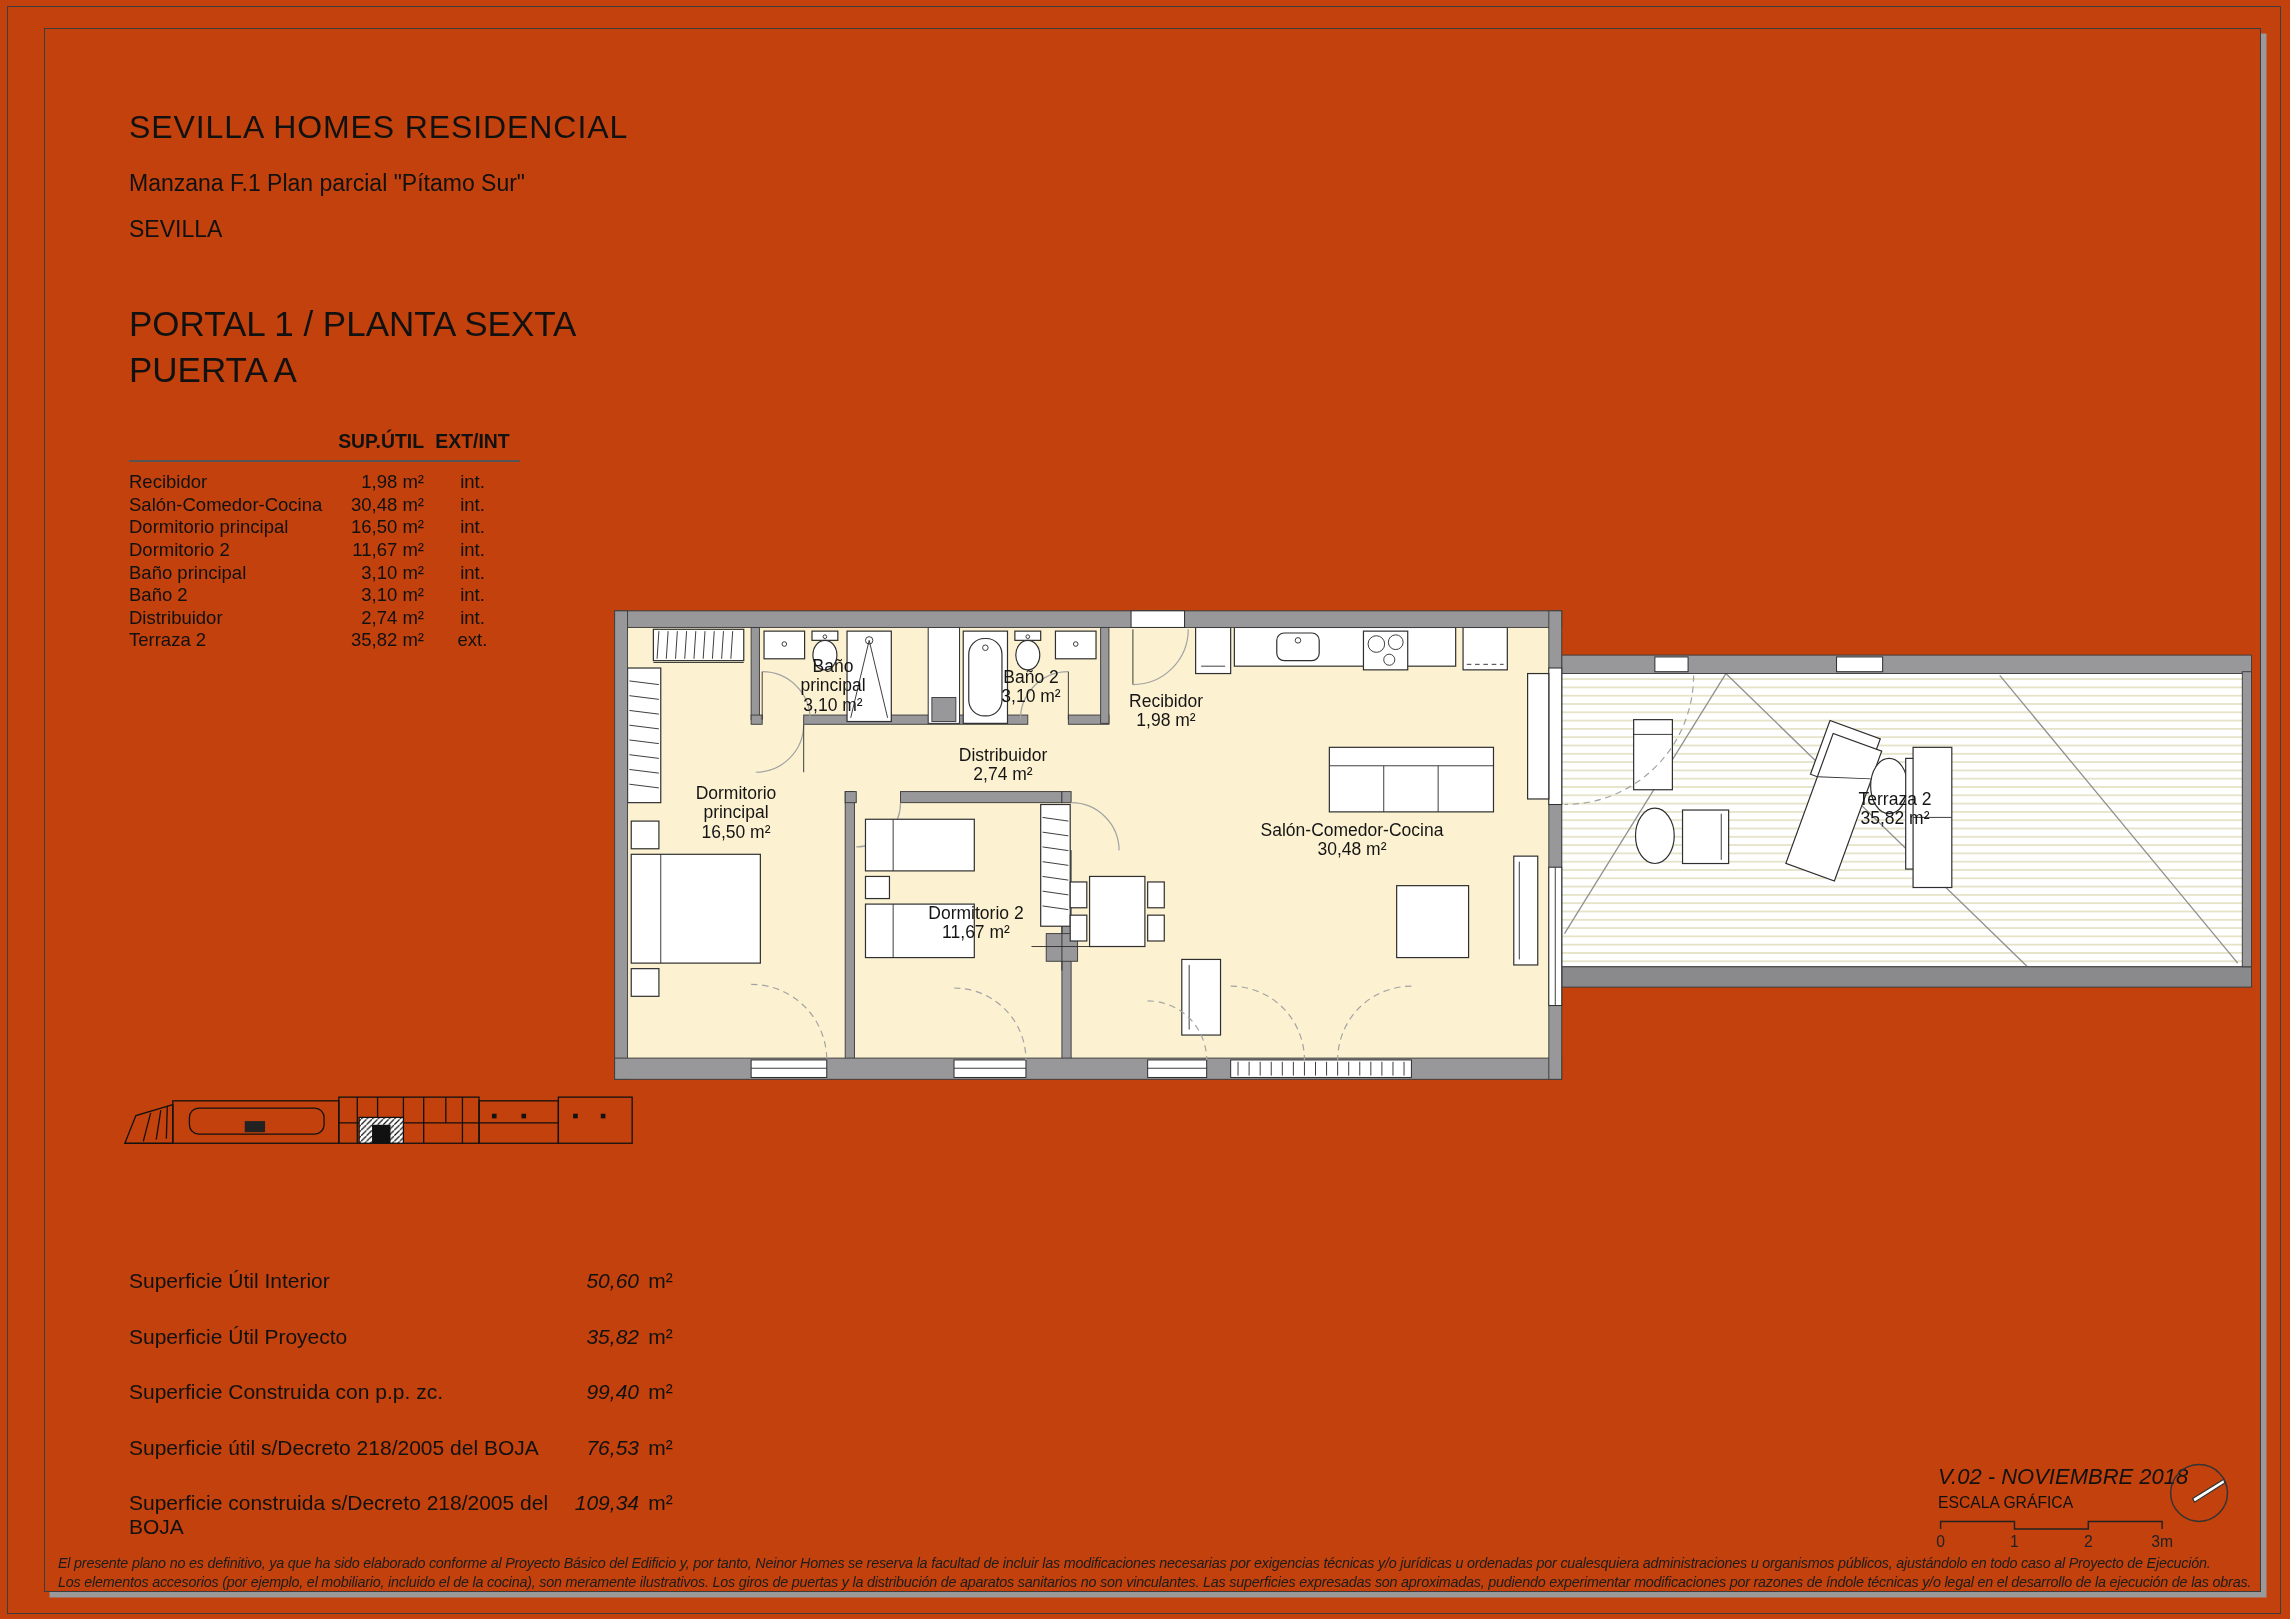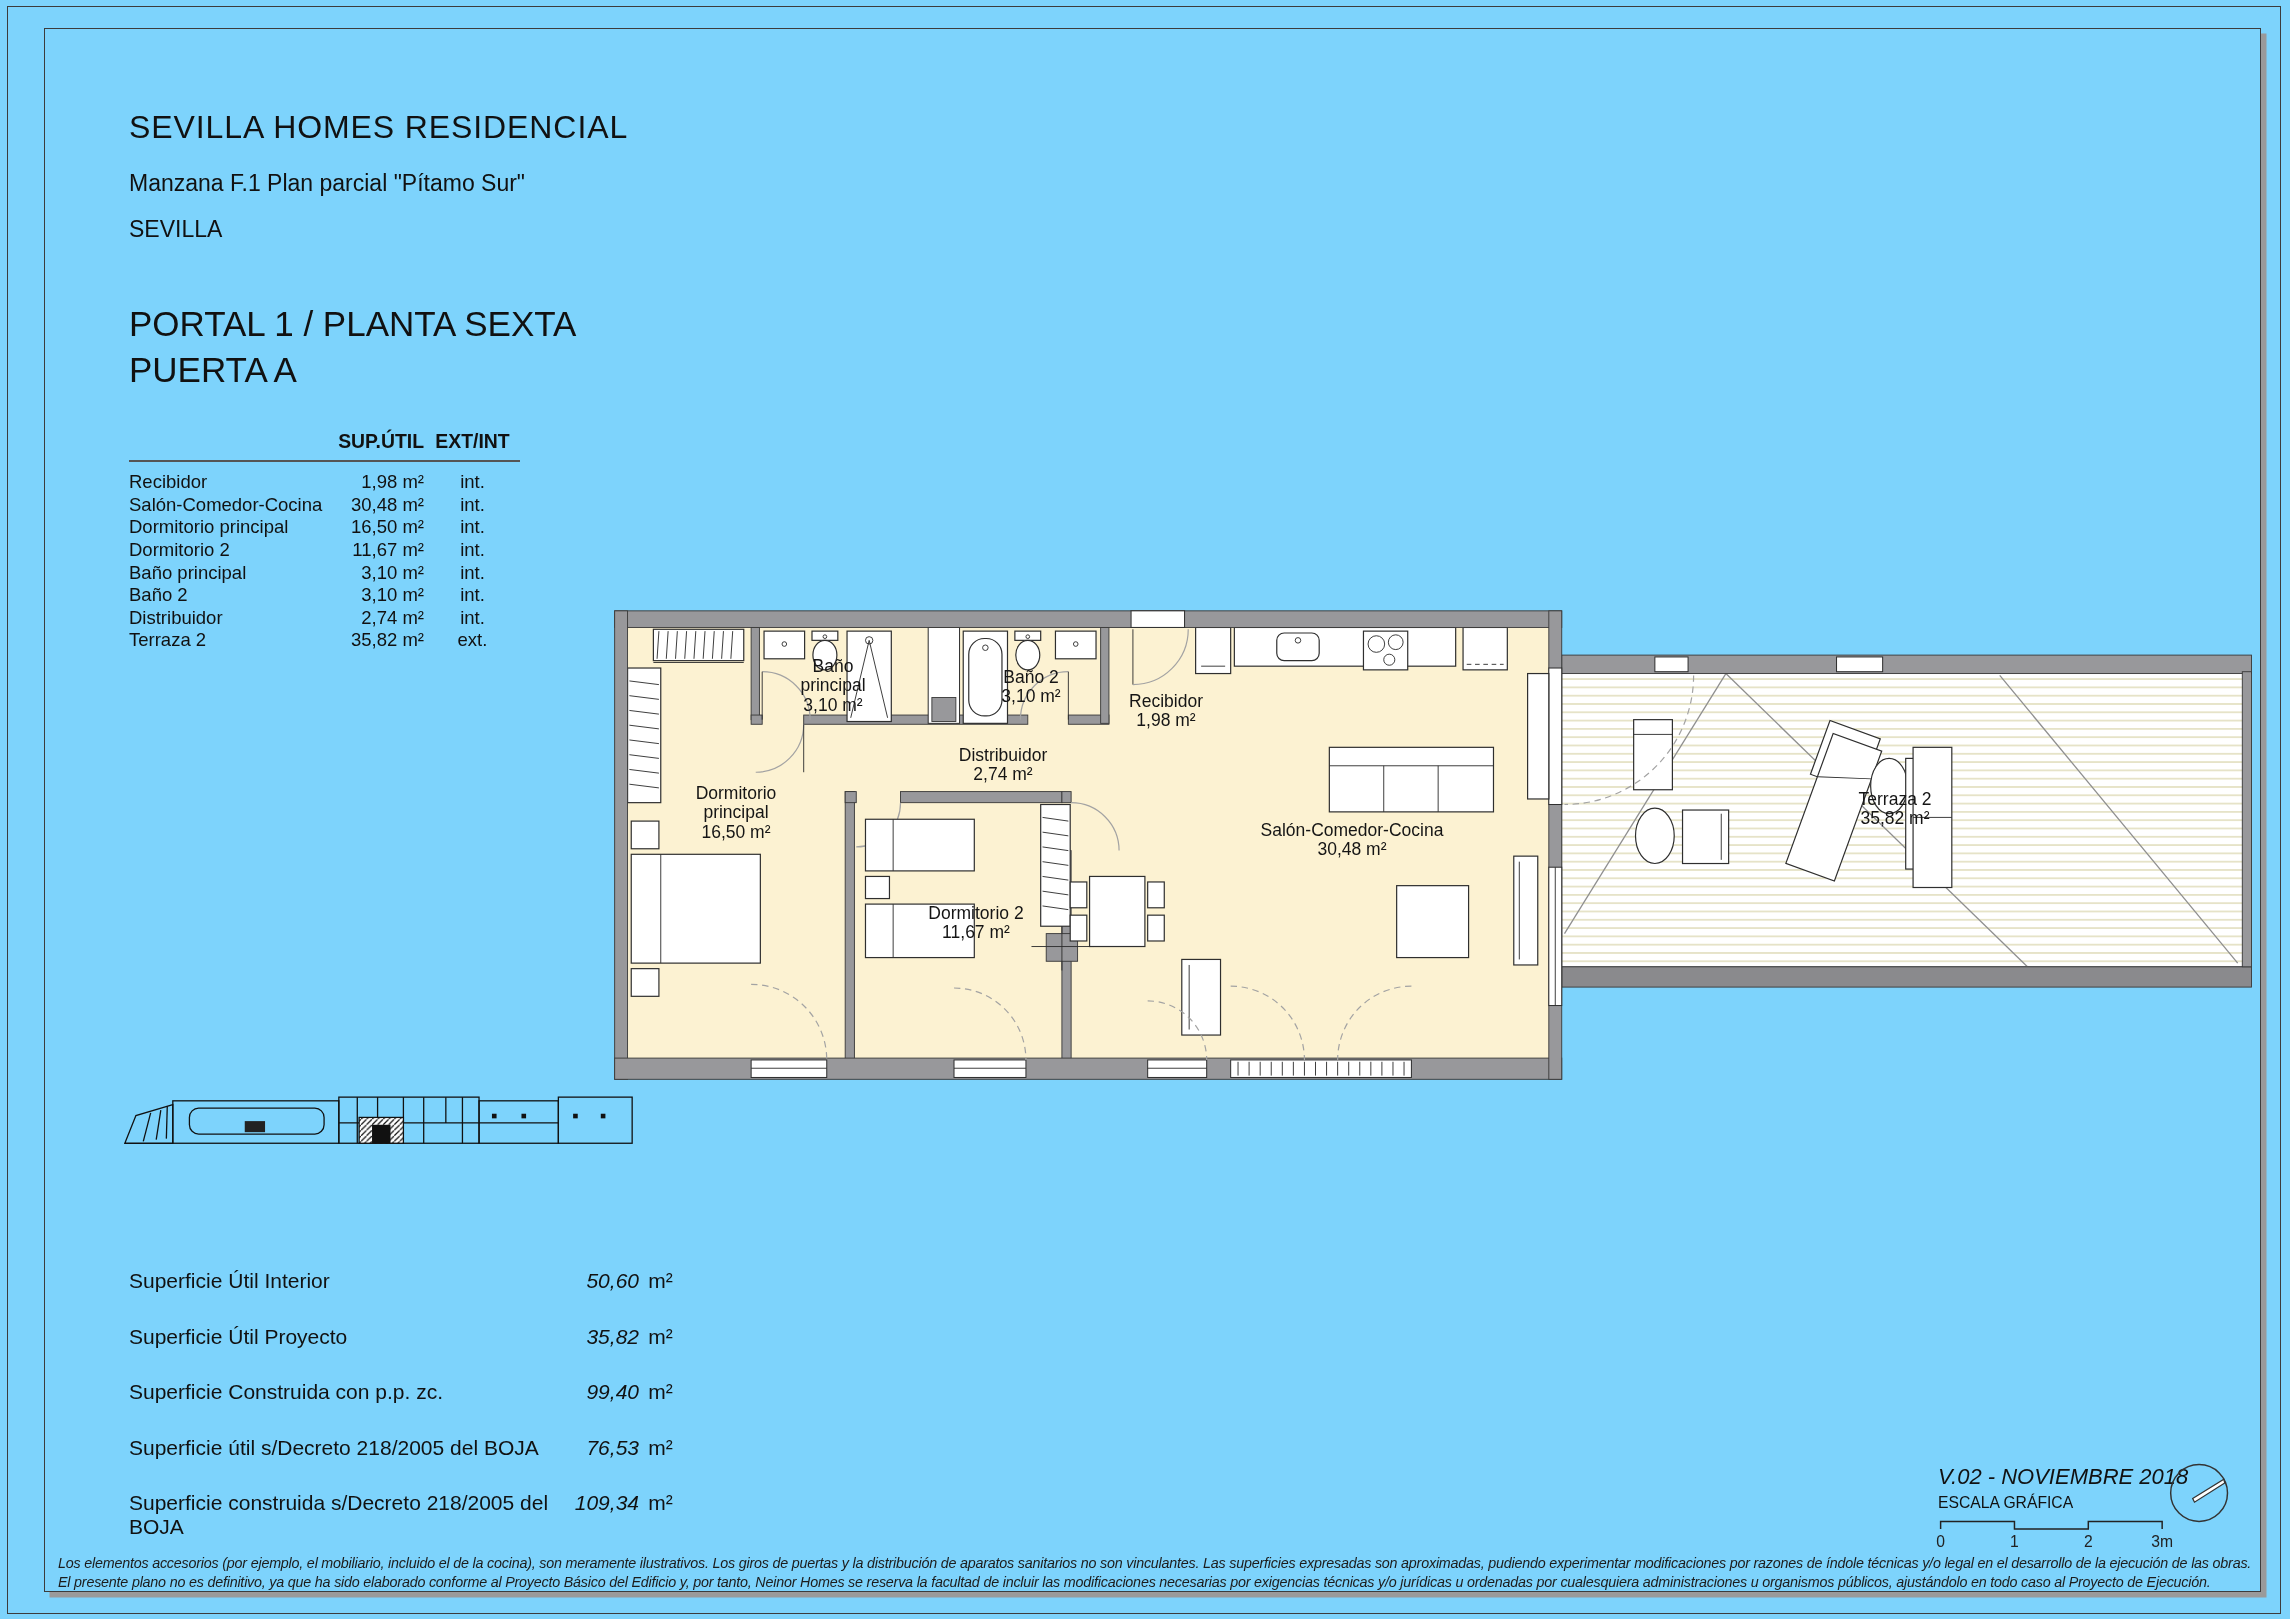--- a/index.html
+++ b/index.html
@@ -1,16 +1,16 @@
 <!DOCTYPE html>
 <html style="--wall: #98989b; --wall-dark: #8a8a8d; --room-cream: #fcf2d2; --deck-line: #d6d0a4;font-size:14.8px"><head>
 <meta charset="utf-8">
 <style>
   html,body{margin:0;padding:0;background:#e8e8e8;}
-  .page{position:relative;width:2291px;height:1620px;background:#7dd3fc;overflow:hidden;
+  .page{position:relative;width:2291px;height:1620px;background:#c2410c;overflow:hidden;
         font-family:"Liberation Sans","DejaVu Sans",sans-serif;color:#111;}
   .outer-frame{position:absolute;left:7.4px;top:5.5px;width:2272px;height:1606px;border:1.8px solid #3c3c3c;}
   .inner-frame{position:absolute;left:44px;top:28px;width:2215px;height:1562px;border:1.8px solid #3c3c3c;
                box-shadow:5.5px 5.5px 0 #9a9a9a;}
   .abs{position:absolute;}
   .title{left:129px;top:109px;font-size:32px;letter-spacing:0.9px;}
   .subtitle{left:129px;top:170px;font-size:23px;}
   .city{left:129px;top:216px;font-size:23px;}
   .unit-title{left:129px;top:301px;font-size:35px;line-height:46px;white-space:pre-line;}
 
@@ -446,17 +446,17 @@
     <text x="85" y="36" font-size="17" fill="#222" text-anchor="middle" font-family="Liberation Sans, sans-serif">1</text>
     <text x="165" y="36" font-size="17" fill="#222" text-anchor="middle" font-family="Liberation Sans, sans-serif">2</text>
     <text x="245" y="36" font-size="17" fill="#222" text-anchor="middle" font-family="Liberation Sans, sans-serif">3m</text>
   </svg>
   <svg class="abs" style="left:2167px;top:1460px;" width="66" height="66" viewBox="0 0 72 72">
     <circle cx="35" cy="36" r="31" fill="none" stroke="#333" stroke-width="1.6"></circle>
     <path d="M28,42 L62,21 L63,25 L30,46 Z" fill="#fff" stroke="#333" stroke-width="1.4"></path>
   </svg>
 
   <div class="disclaimer abs">
+    <div>El presente plano no es definitivo, ya que ha sido elaborado conforme al Proyecto Básico del Edificio y, por tanto, Neinor Homes se reserva la facultad de incluir las modificaciones necesarias por exigencias técnicas y/o jurídicas u ordenadas por cualesquiera administraciones u organismos públicos, ajustándolo en todo caso al Proyecto de Ejecución.</div>
     <div>Los elementos accesorios (por ejemplo, el mobiliario, incluido el de la cocina), son meramente ilustrativos. Los giros de puertas y la distribución de aparatos sanitarios no son vinculantes. Las superficies expresadas son aproximadas, pudiendo experimentar modificaciones por razones de índole técnicas y/o legal en el desarrollo de la ejecución de las obras.</div>
-    <div>El presente plano no es definitivo, ya que ha sido elaborado conforme al Proyecto Básico del Edificio y, por tanto, Neinor Homes se reserva la facultad de incluir las modificaciones necesarias por exigencias técnicas y/o jurídicas u ordenadas por cualesquiera administraciones u organismos públicos, ajustándolo en todo caso al Proyecto de Ejecución.</div>
   </div>
 </div>
 
 
 </body></html>

